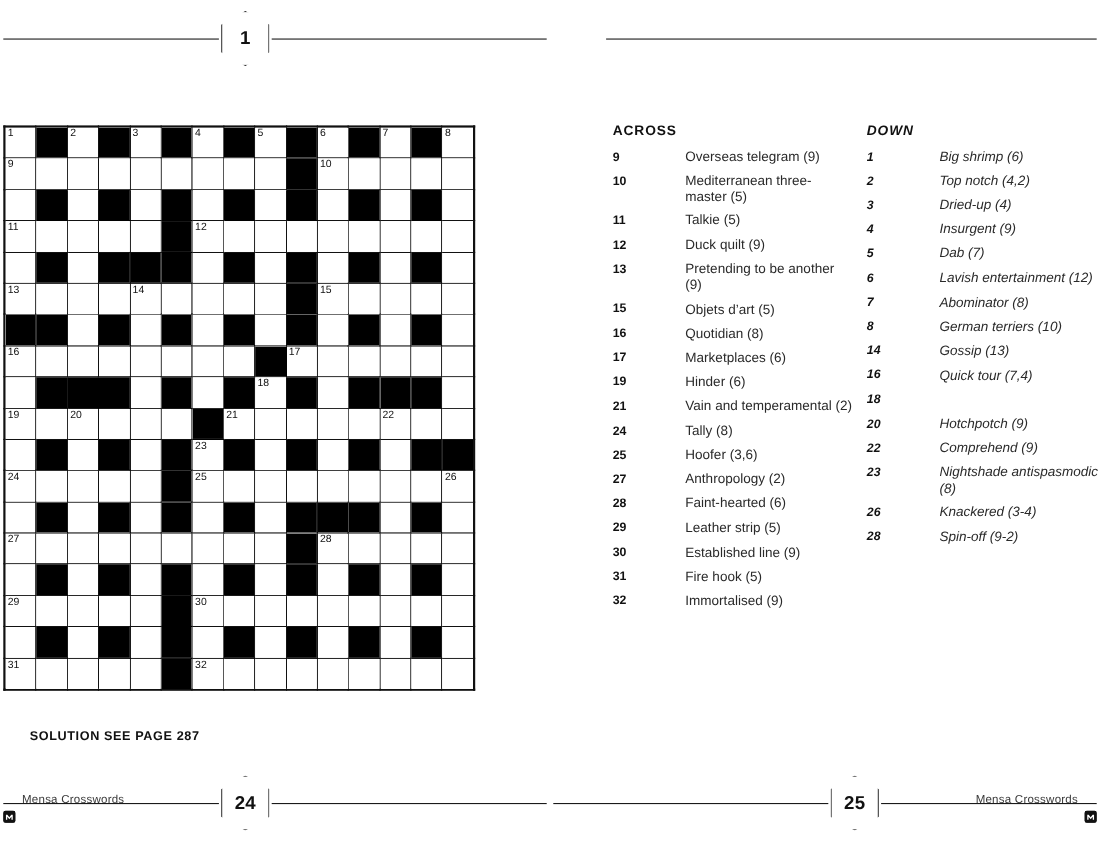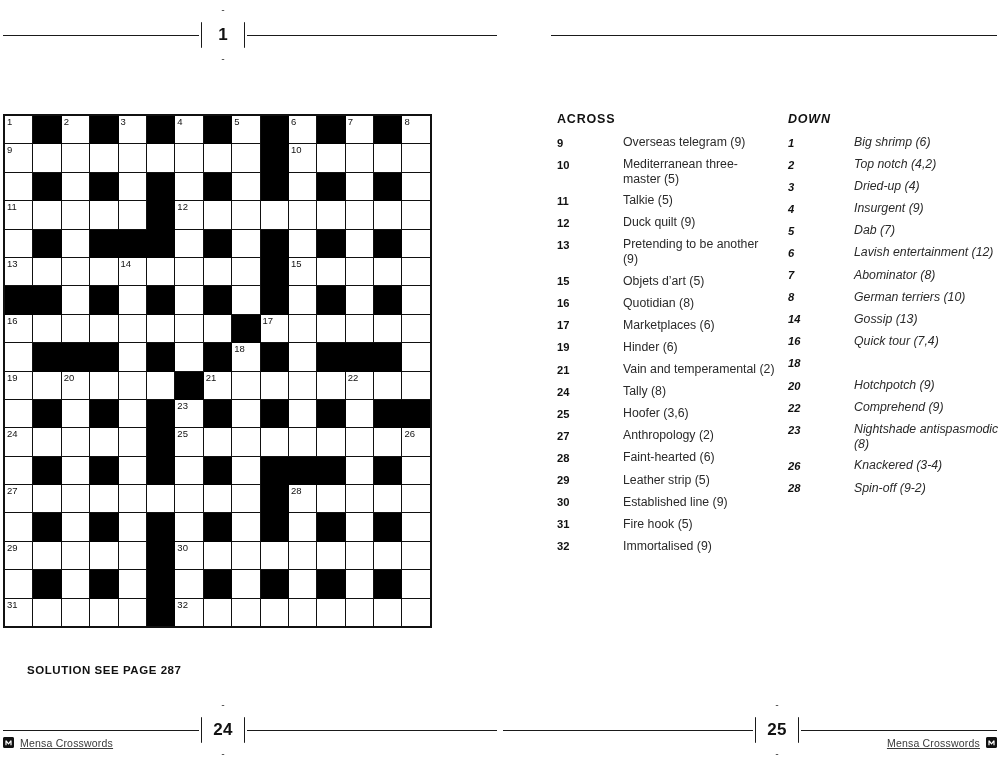--- a/index.html
+++ b/index.html
@@ -147,26 +147,25 @@
   
   .foot-band {
     position: absolute;
     bottom: 18px;
     left: 0;
     width: 100%;
     height: 42px;
   }
   .foot-label {
     position: absolute;
-    bottom: 2px;
+    bottom: 18px;
     font-size: 10.5px;
     color: #3a3a3a;
     letter-spacing: 0.2px;
     white-space: nowrap;
-    text-decoration: underline;
   }
   .foot-left-label  { left: 20px; }
   .foot-right-label { right: 20px; }
 
   .mensa-logo {
     position: absolute;
     bottom: 3px;
     width: 11px;
     height: 11px;
     background: #111;

